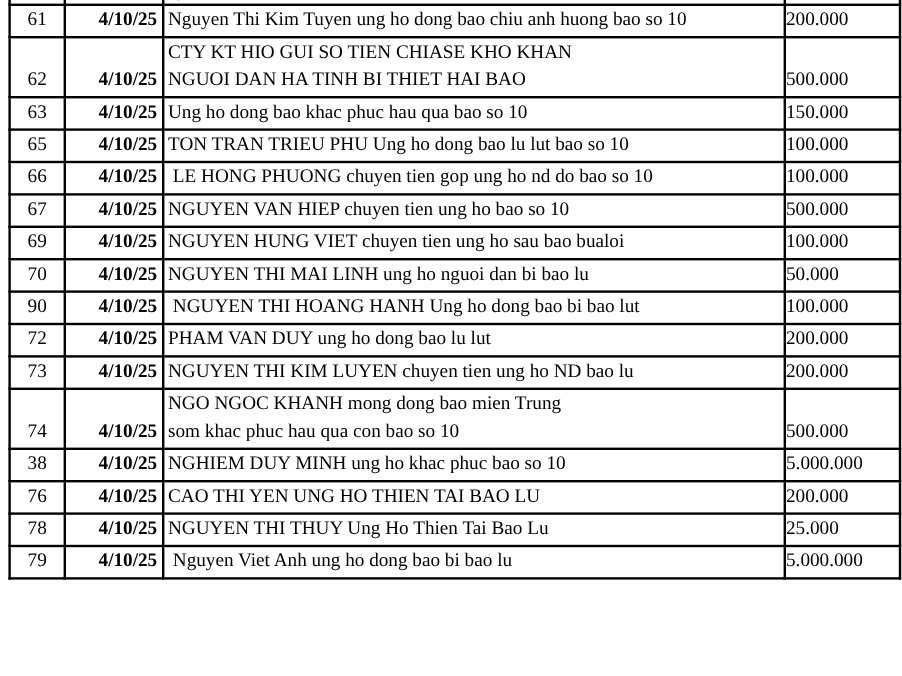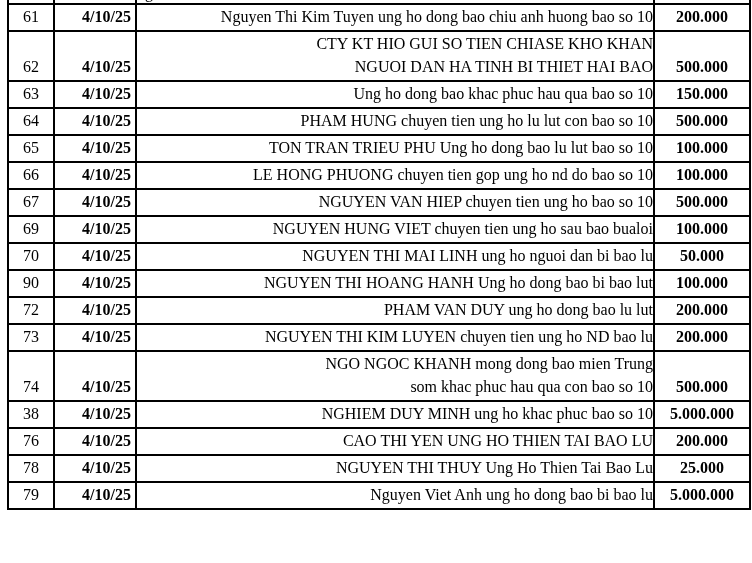--- a/index.html
+++ b/index.html
@@ -27,23 +27,23 @@
     padding: 0 0 2px 0;
     line-height: 23px;
     overflow: hidden;
   }
   tr.partial { height: 3px; }
   tr.partial td { border-top: none; padding: 0; }
   tr.single  { height: 24px; }
   tr.double  { height: 50px; }
   td.c-no     { text-align: center; }
   td.c-date   { text-align: right; padding-right: 4px; font-weight: bold; }
-  td.c-desc   { text-align: right; padding-left: 3px; margin-left: 48px; }
+  td.c-desc   { text-align: left; padding-left: 3px; margin-left: 48px; }
   td.c-desc .line { white-space: pre; }
-  td.c-amount { text-align: center; font-weight: bold; }
+  td.c-amount { text-align: left; }
   .frag-clip {
     position: relative;
     height: 3px;
     overflow: hidden;
   }
   .frag-clip span {
     position: absolute;
     left: 8px;
     top: -16px;
     line-height: 18px;
@@ -93,28 +93,20 @@
 
   <tr class="single">
     <td class="c-no">63</td>
     <td class="c-date">4/10/25</td>
     <td class="c-desc">
             <div class="line">Ung ho dong bao khac phuc hau qua bao so 10</div>
           </td>
     <td class="c-amount">150.000</td>
   </tr>
 
-  <tr class="single">
-    <td class="c-no">64</td>
-    <td class="c-date">4/10/25</td>
-    <td class="c-desc">
-            <div class="line">PHAM HUNG chuyen tien ung ho lu lut con bao so 10</div>
-          </td>
-    <td class="c-amount">500.000</td>
-  </tr>
 
   <tr class="single">
     <td class="c-no">65</td>
     <td class="c-date">4/10/25</td>
     <td class="c-desc">
             <div class="line">TON TRAN TRIEU PHU Ung ho dong bao lu lut bao so 10</div>
           </td>
     <td class="c-amount">100.000</td>
   </tr>
 

